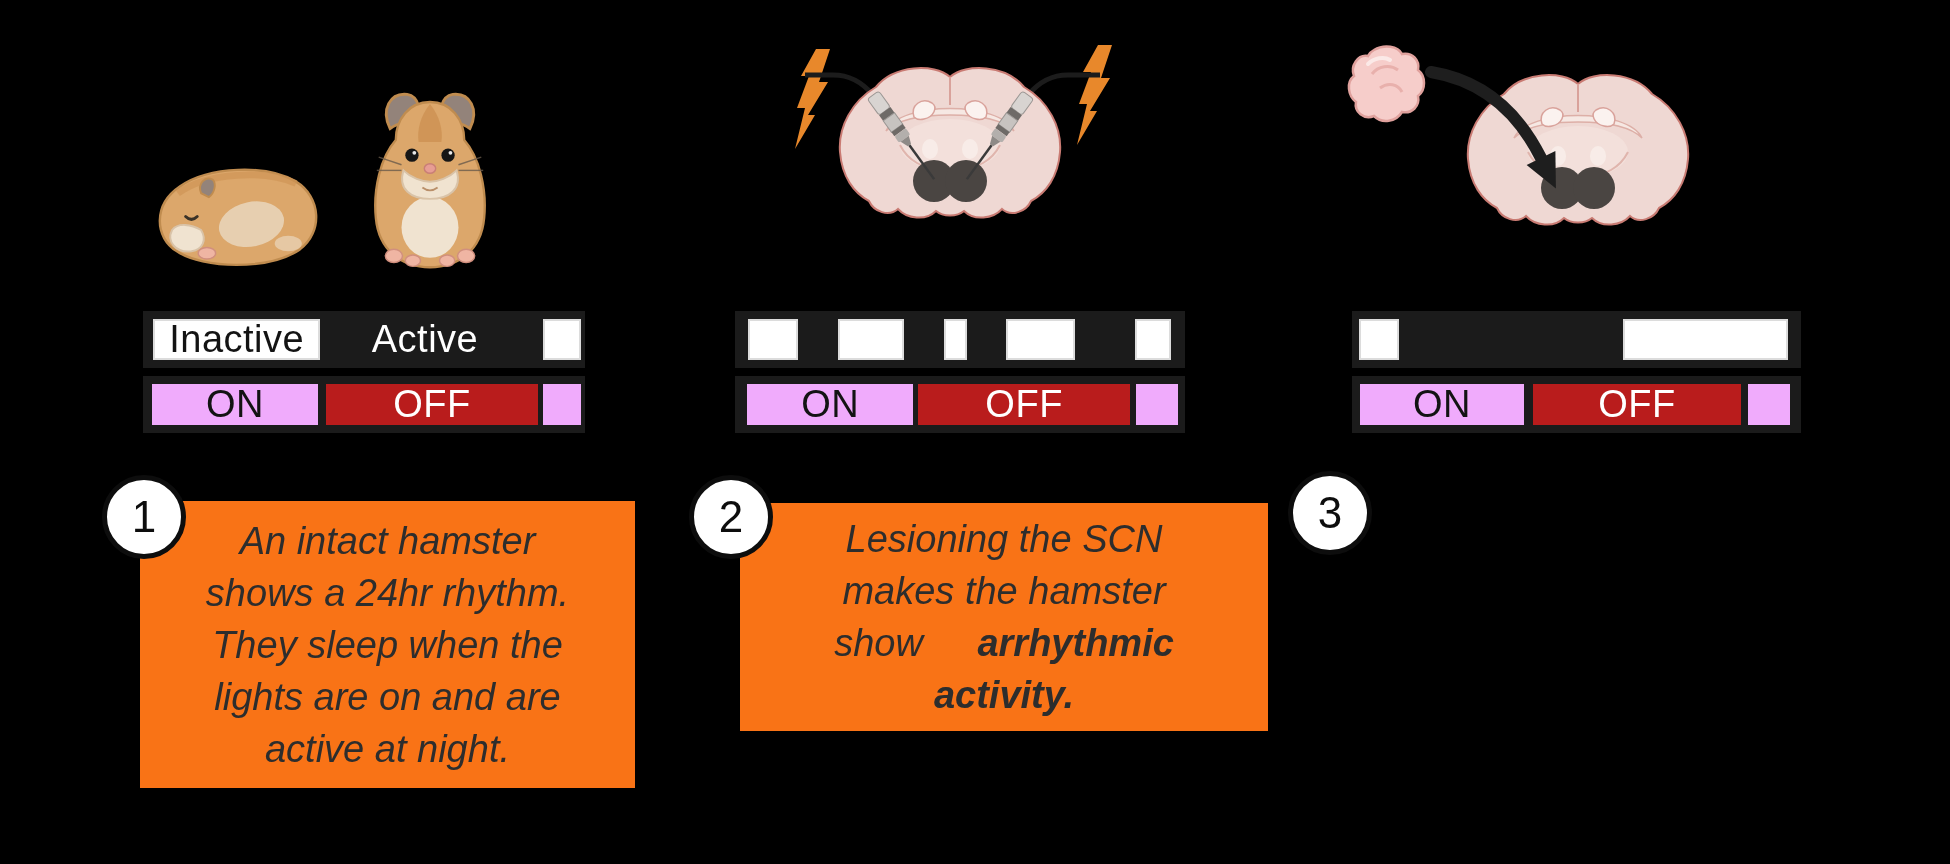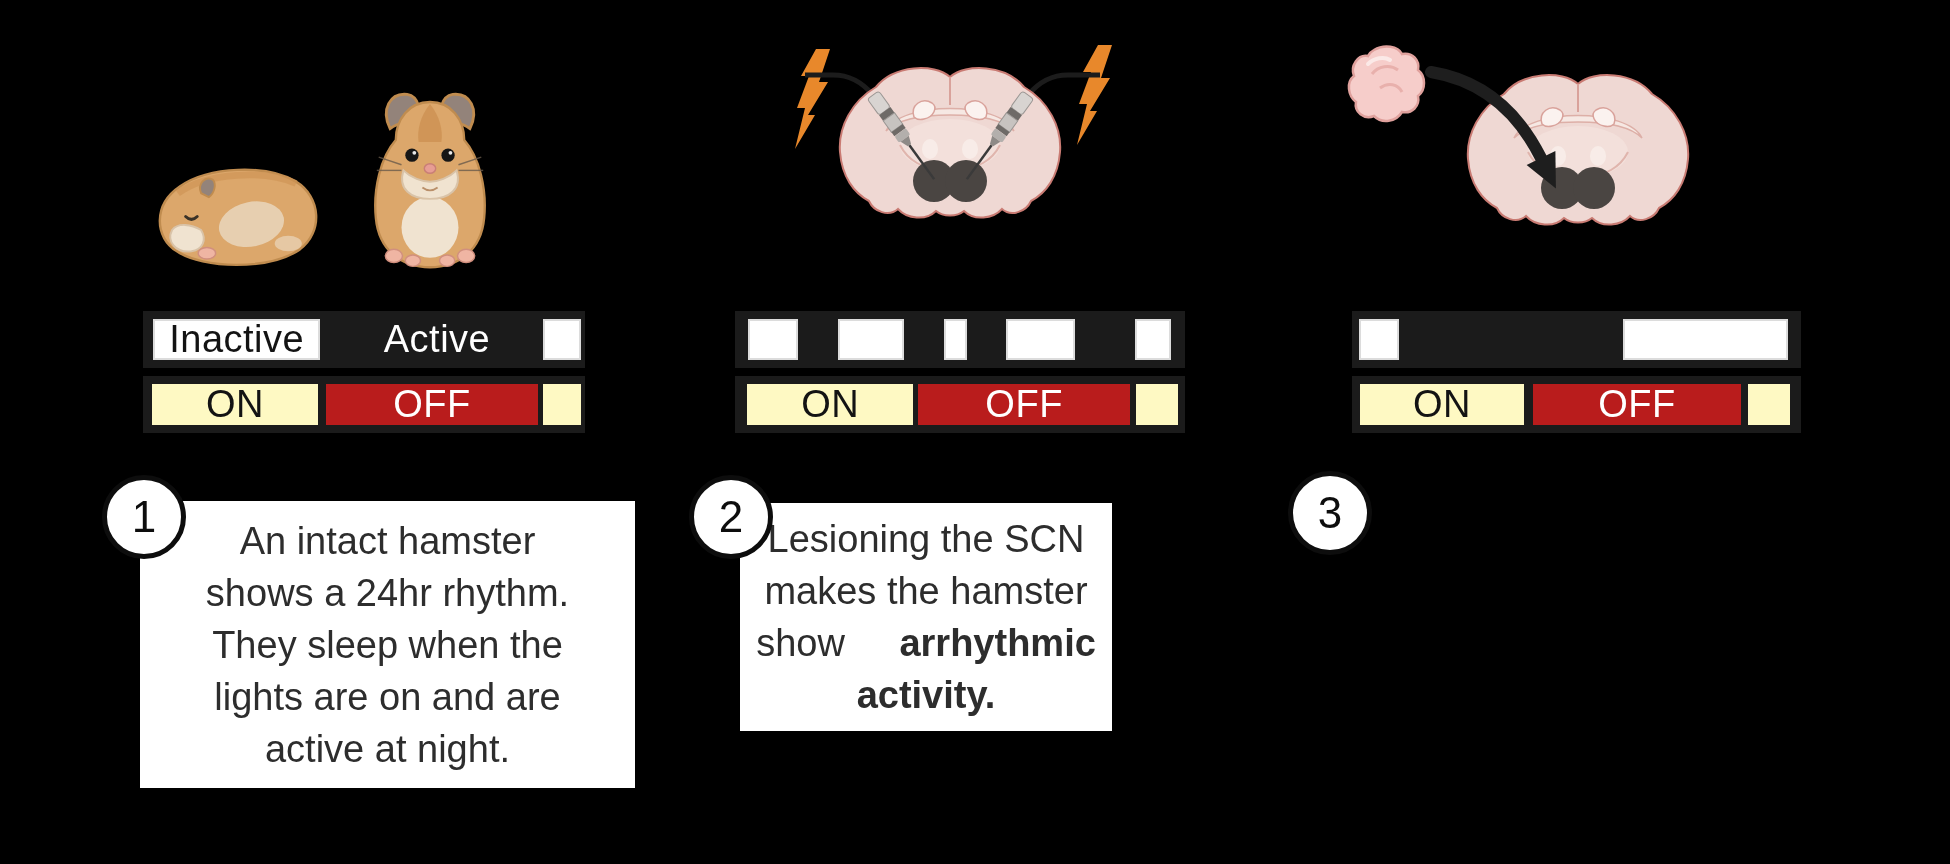--- a/index.html
+++ b/index.html
@@ -5,27 +5,27 @@
   html,body{margin:0;padding:0;background:#000;}
   .stage{position:relative;width:1950px;height:864px;background:#000;overflow:hidden;
          font-family:"Liberation Sans",sans-serif;}
   .layer{position:absolute;inset:0;padding-left:12px;}
   .art{position:absolute;}
   .bar{position:absolute;background:#1B1B1B;}
   .seg{position:absolute;top:14%;height:72%;display:flex;align-items:center;justify-content:center;
        font-size:38px;letter-spacing:.5px;}
   .seg.wh{background:#FFFFFF;color:#131313;border:2px solid #DCDCDC;box-sizing:border-box;}
   .seg.ghost{background:transparent;color:#FFFFFF;}
-  .seg.on{background:#fef9c3;color:#131313;}
+  .seg.on{background:#f0abfc;color:#131313;}
   .seg.off{background:#b91c1c;color:#FFFFFF;}
   .badge{position:absolute;width:74px;height:74px;border-radius:50%;background:#FFFFFF;
          border:5px solid #0D0D0D;color:#0D0D0D;display:flex;align-items:center;justify-content:center;
          font-size:44px;z-index:6;}
-  .caption{position:absolute;background:#ffffff;color:#2D2D2D;display:flex;align-items:center;
-           justify-content:center;text-align:center;z-index:3;}
+  .caption{position:absolute;background:#f97316;color:#2D2D2D;display:flex;align-items:center;
+           justify-content:center;text-align:center;z-index:3;font-style:italic;}
   .caption-text{white-space:pre-line;font-size:38px;line-height:52px;}
   .caption-text .b{font-weight:700;margin-left:44px;}
 </style>
 </head>
 <body>
 
 <div class="stage">
 
   <div class="layer">
 
@@ -60,21 +60,21 @@
           <path d="M100,92 L126,92"></path>
       </g>
       <ellipse cx="32" cy="182" rx="9" ry="7" fill="#EFB5A3" stroke="#D18F7E" stroke-width="1.5"></ellipse>
       <ellipse cx="52" cy="187" rx="8" ry="6" fill="#EFB5A3" stroke="#D18F7E" stroke-width="1.5"></ellipse>
       <ellipse cx="88" cy="187" rx="8" ry="6" fill="#EFB5A3" stroke="#D18F7E" stroke-width="1.5"></ellipse>
       <ellipse cx="108" cy="182" rx="9" ry="7" fill="#EFB5A3" stroke="#D18F7E" stroke-width="1.5"></ellipse>
     </svg>
 
     <div class="bar" style="left:143px;top:311px;width:442px;height:57px">
         <div class="seg wh" style="left: 2.3%; width: 37.8%;">Inactive</div>
-        <div class="seg ghost" style="left: 50.7%; width: 26.2%; margin-left: 12px;">Active</div>
+        <div class="seg ghost" style="left: 50.7%; width: 26.2%;">Active</div>
         <div class="seg wh" style="left: 90.5%; width: 8.6%;"></div>
       </div>
     <div class="bar" style="left:143px;top:376px;width:442px;height:57px">
         <div class="seg on" style="left: 2%; width: 37.6%;">ON</div>
         <div class="seg off" style="left: 41.4%; width: 48%;">OFF</div>
         <div class="seg on" style="left: 90.5%; width: 8.6%;"></div>
       </div>
 
     <div class="badge" style="left:102px;top:475px">1</div>
     <div class="caption" style="left:140px;top:501px;width:495px;height:287px">
@@ -142,21 +142,21 @@
         <div class="seg wh" style="left: 60.2%; width: 15.3%;"></div>
         <div class="seg wh" style="left: 88.9%; width: 8%;"></div>
       </div>
     <div class="bar" style="left:735px;top:376px;width:450px;height:57px">
         <div class="seg on" style="left: 2.7%; width: 36.9%;">ON</div>
         <div class="seg off" style="left: 40.7%; width: 47.1%;">OFF</div>
         <div class="seg on" style="left: 89.1%; width: 9.3%;"></div>
       </div>
 
     <div class="badge" style="left:689px;top:475px">2</div>
-    <div class="caption" style="left:740px;top:503px;width:372px;height:228px">
+    <div class="caption" style="left:740px;top:503px;width:528px;height:228px">
       <div class="caption-text"><span>Lesioning the SCN
 makes the hamster
 show </span><span class="b">arrhythmic
 activity.</span></div>
     </div>
   </div>
 
   <div class="layer">
 
     <svg class="art" style="left:1344px;top:40px" width="84" height="88" viewBox="0 0 84 88">

